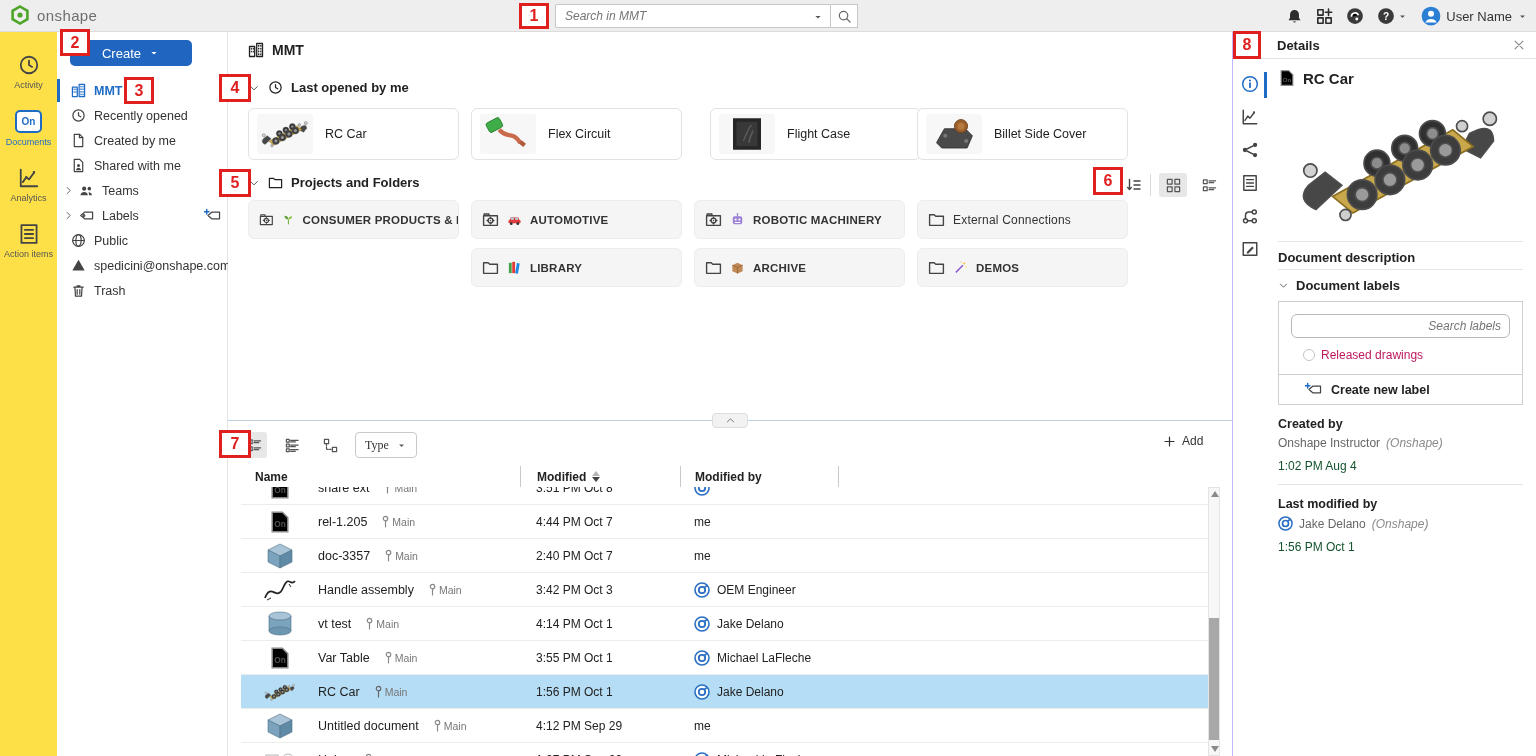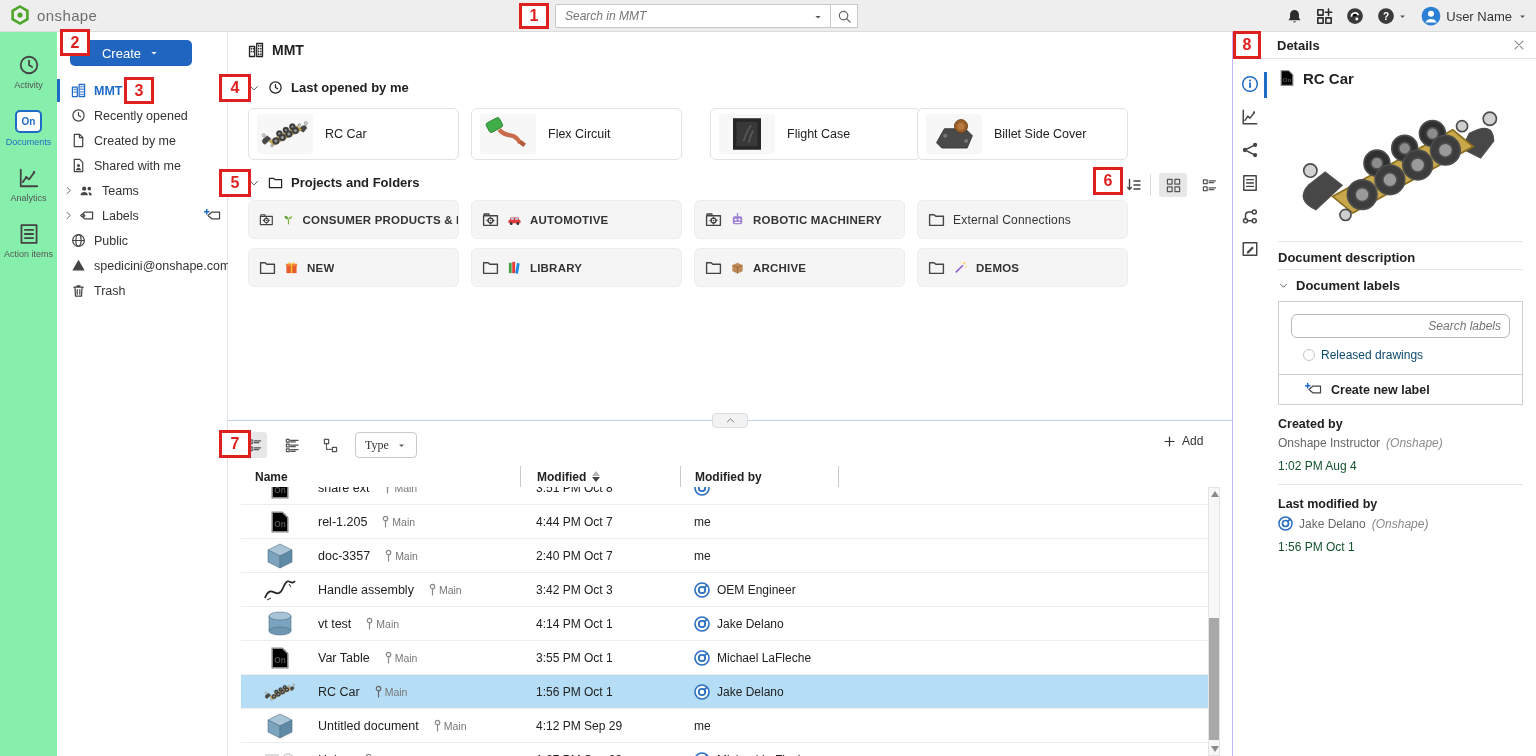--- a/index.html
+++ b/index.html
@@ -16,21 +16,21 @@
   .searchwrap{position:absolute;left:555px;top:4px;height:24px;display:flex;}
   .search-input{width:276px;height:24px;border:1px solid #c6c6c6;border-radius:2px 0 0 2px;background:#fff;
                 padding:0 26px 0 9px;font-style:italic;font-size:12px;color:#555;outline:none;font-family:inherit;}
   .search-caret{position:absolute;right:34px;top:7px;color:#555;}
   .search-btn{width:27px;height:24px;border:1px solid #c6c6c6;border-left:none;background:#fff;color:#666;
               display:flex;align-items:center;justify-content:center;cursor:pointer;}
   .top-icons{position:absolute;right:8px;top:0;height:32px;display:flex;align-items:center;gap:13px;color:#333;}
   .uname{display:flex;align-items:center;gap:5px;font-size:13px;color:#333;}
 
   
-  #leftrail{position:absolute;left:0;top:32px;width:57px;height:724px;background:#86efac;}
+  #leftrail{position:absolute;left:0;top:32px;width:57px;height:724px;background:#fde047;}
   .rail-item{display:flex;flex-direction:column;align-items:center;gap:4px;color:#555;font-size:9px;}
   .rail-item.r1{margin-top:22px;} .rail-item+.rail-item{margin-top:20px;}
   .rail-item.active{color:#1e6bc6;}
   .docs-ic{width:27px;height:23px;border:2px solid #1e6bc6;border-radius:5px;background:#fff;color:#1e6bc6;
            font-weight:bold;font-size:10px;display:flex;align-items:center;justify-content:center;}
 
   
   #sidebar{position:absolute;left:57px;top:32px;width:171px;height:724px;background:#fff;border-right:1px solid #e3e3e3;}
   .create-btn{margin:8px 0 12px 13px;width:122px;height:26px;background:#2065c0;color:#fff;border:none;border-radius:5px;
               font-size:13px;display:flex;align-items:center;justify-content:center;gap:7px;font-family:inherit;cursor:pointer;}
@@ -109,21 +109,21 @@
   .d-rail .sel{color:#1e6bc6;}
   .d-rail .sel::after{content:"";position:absolute;right:-8px;top:-3px;width:3px;height:26px;background:#1e6bc6;}
   .d-content{flex:1;padding:10px 13px 0 12px;}
   .doc-title{display:flex;align-items:center;gap:7px;font-size:15px;font-weight:bold;color:#222;}
   .preview{margin:4px auto 2px;}
   .d-sec{border-top:1px solid #e5e5e5;padding:8px 0 4px;font-weight:bold;font-size:13px;color:#222;}
   .d-sec.lbl{display:flex;align-items:center;gap:7px;}
   .label-box{border:1px solid #cfcfcf;margin-top:4px;}
   .label-box input{margin:12px 12px 10px;width:calc(100% - 24px);height:24px;border:1px solid #b8b8b8;border-radius:6px;
                    padding:0 8px;font-style:italic;font-size:12px;color:#666;outline:none;font-family:inherit;text-align:right;}
-  .chk-row{display:flex;align-items:center;gap:6px;padding:0 0 12px 24px;color:#0c4a6e;font-size:12px;cursor:pointer;}
+  .chk-row{display:flex;align-items:center;gap:6px;padding:0 0 12px 24px;color:#be185d;font-size:12px;cursor:pointer;}
   .chk{width:12px;height:12px;border:1px solid #c4c4c4;border-radius:50%;background:#fff;flex:0 0 auto;}
   .create-row{border-top:1px solid #cfcfcf;display:flex;align-items:center;gap:9px;padding:7px 0 7px 26px;
               font-weight:bold;font-size:12.5px;color:#222;cursor:pointer;}
   .meta{padding-top:12px;}
   .meta h4{font-size:12.5px;color:#222;}
   .who{color:#666;margin-top:5px;font-size:12px;display:flex;align-items:center;gap:6px;}
   .org{font-style:italic;color:#8a8a8a;}
   .when{color:#14532d;margin-top:9px;font-size:12px;}
   .meta.sep{border-top:1px solid #e5e5e5;margin-top:11px;}
 
@@ -707,29 +707,20 @@
         <use href="#e-robot"></use>
       </svg>
     <span class="fcard-label">ROBOTIC MACHINERY</span>
   </div>
   <div class="m-abs fcard" style="left:689px;top:168px">
     <svg class="ic" width="17" height="17" style="color:#444">
         <use href="#s-folder"></use>
       </svg>
     <span class="fcard-label nc">External Connections</span>
   </div>
-  <div class="m-abs fcard" style="left:20px;top:216px">
-    <svg class="ic" width="17" height="17" style="color:#444">
-        <use href="#s-folder"></use>
-      </svg>
-    <svg width="15" height="15">
-        <use href="#e-gift"></use>
-      </svg>
-    <span class="fcard-label">NEW</span>
-  </div>
   <div class="m-abs fcard" style="left:243px;top:216px">
     <svg class="ic" width="17" height="17" style="color:#444">
         <use href="#s-folder"></use>
       </svg>
     <svg width="15" height="15">
         <use href="#e-books"></use>
       </svg>
     <span class="fcard-label">LIBRARY</span>
   </div>
   <div class="m-abs fcard" style="left:689px;top:216px">

